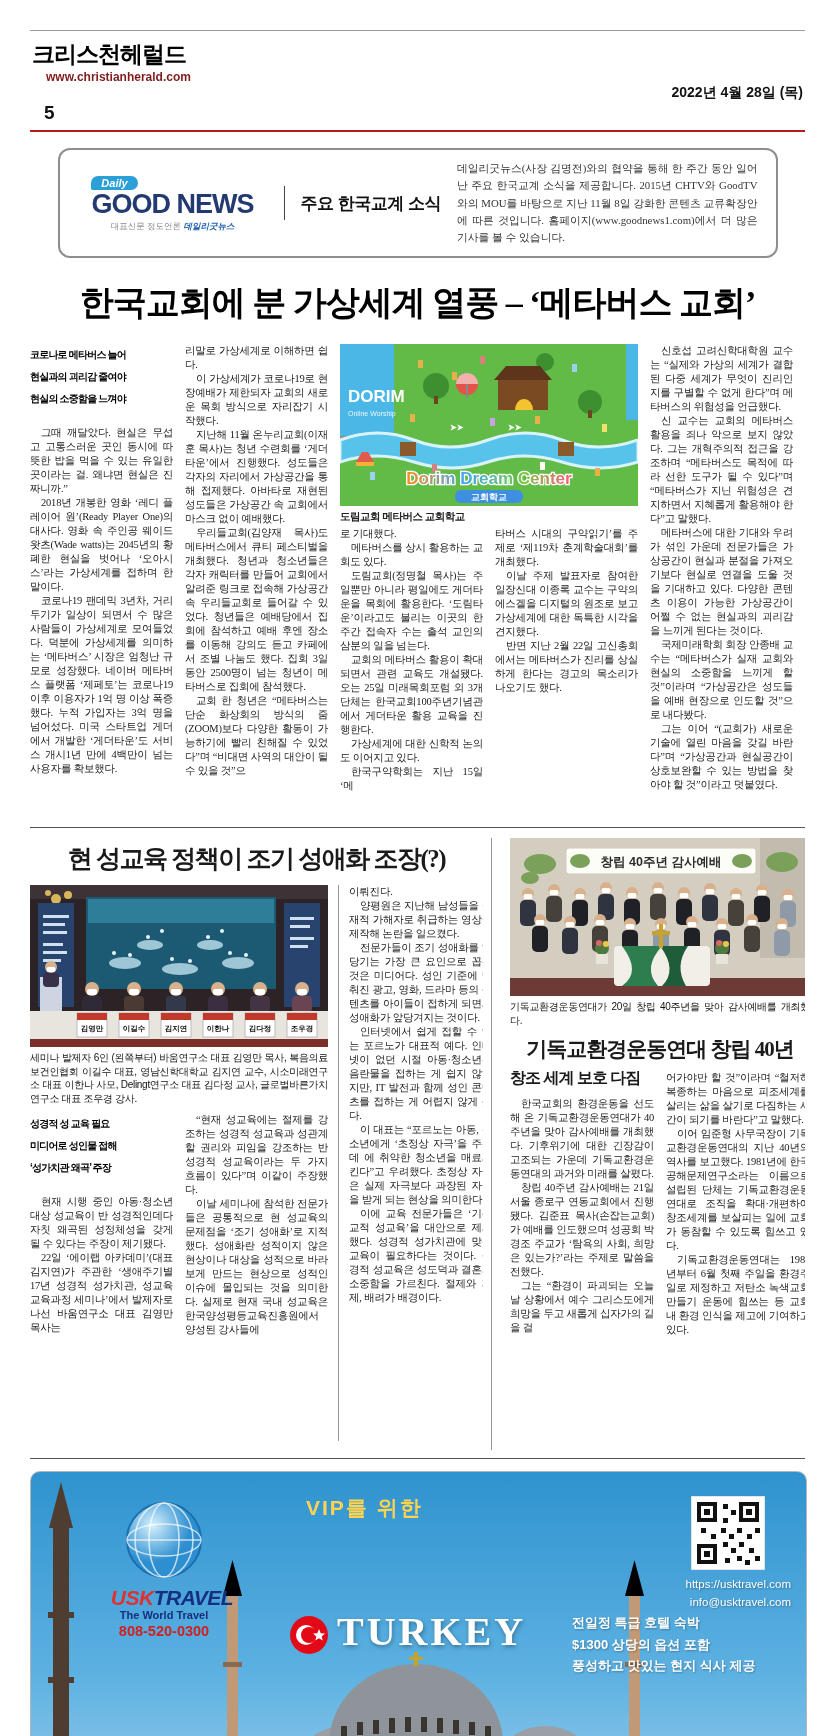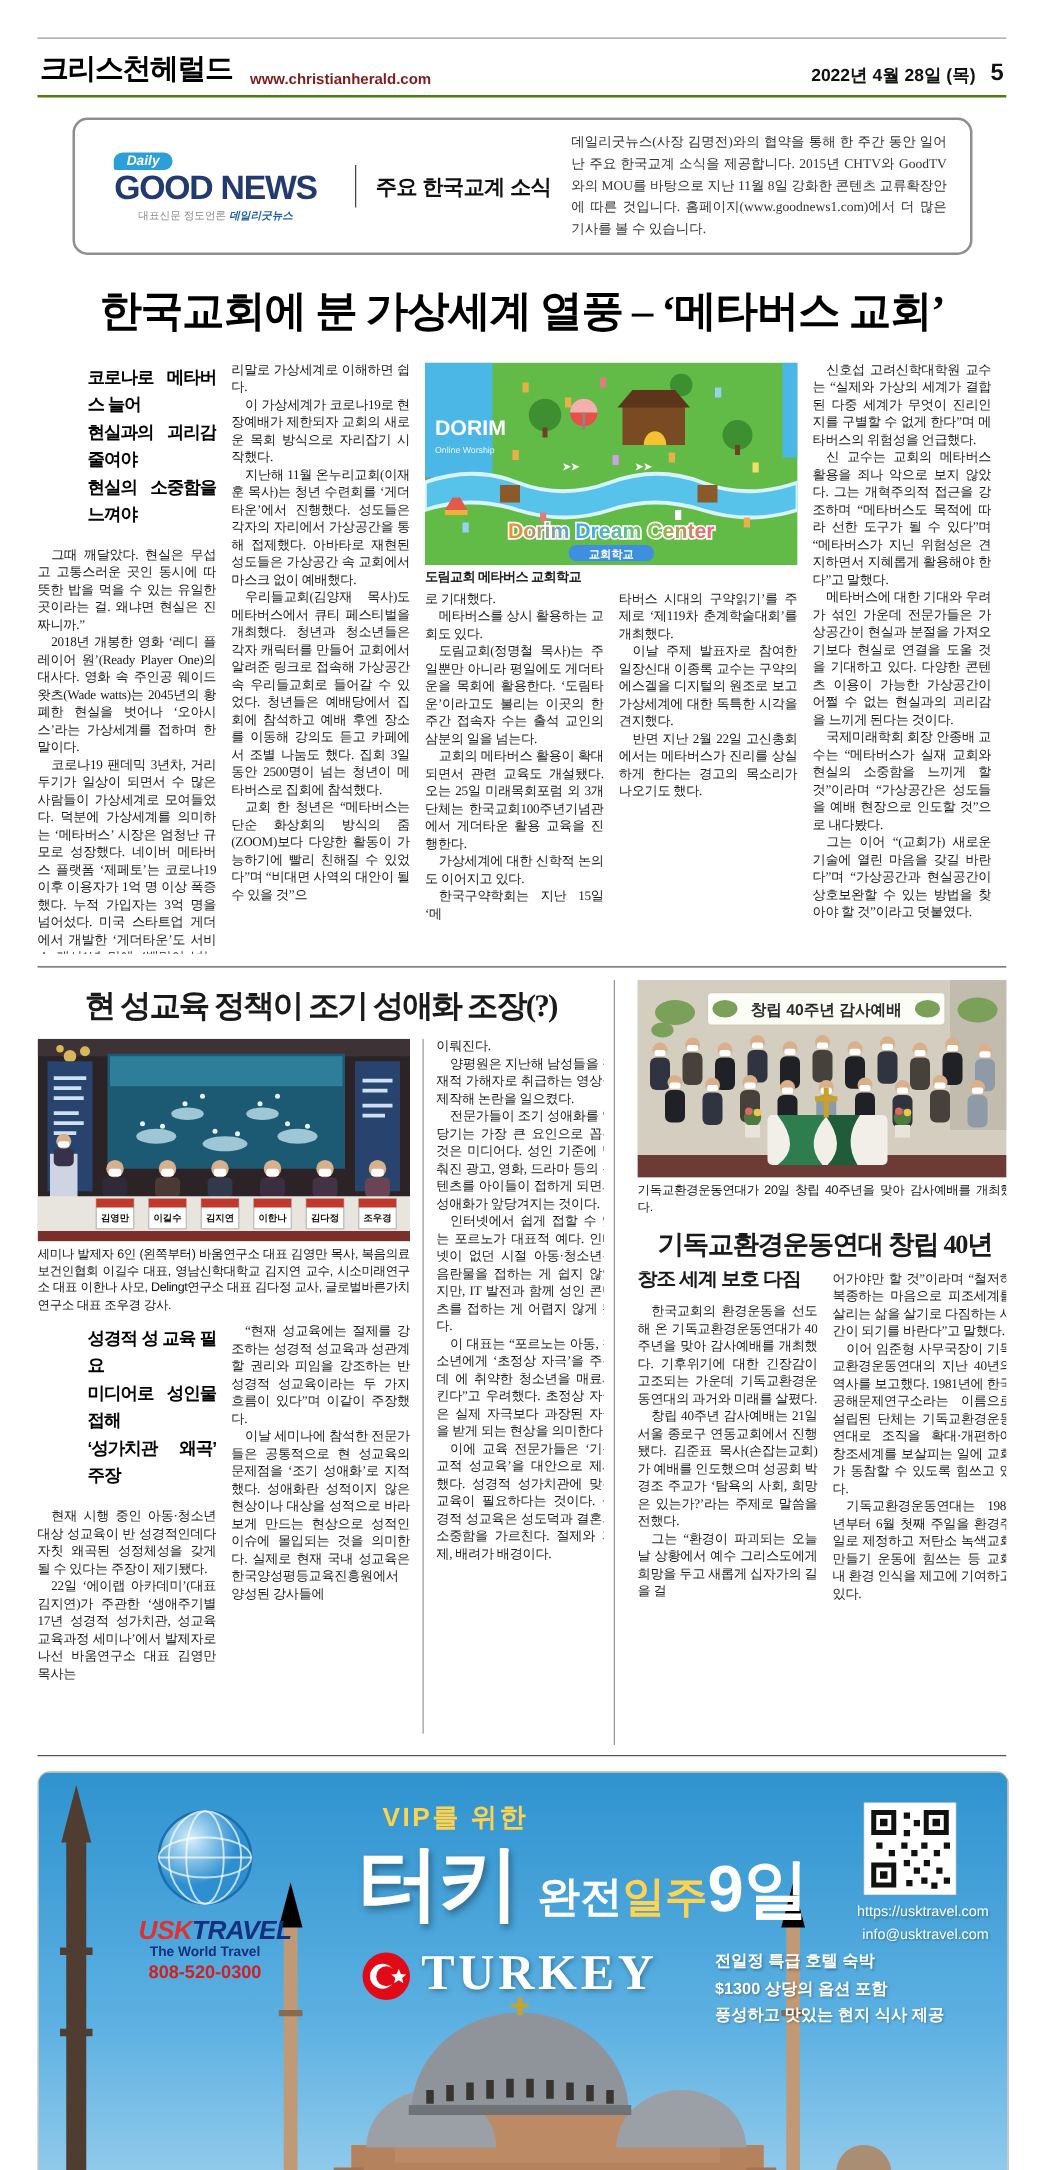--- a/index.html
+++ b/index.html
@@ -1,22 +1,22 @@
 <!DOCTYPE html>
 <html><head>
 <meta charset="utf-8">
 <style>
   html,body{margin:0;padding:0;background:#e9e9e9;}
   .page{position:relative;width:835px;height:1736px;margin:0 auto;background:#fff;
         font-family:"Liberation Serif","DejaVu Serif",serif;color:#1a1a1a;overflow:hidden;}
   .inner{width:775px;margin:0 auto;}
   
-  .masthead{margin-top:30px;border-top:1px solid #9a9a9a;border-bottom:2px solid #4d7c0f;
-            padding:8px 2px 6px;display:flex;align-items:flex-end;
-            font-family:"Liberation Sans","DejaVu Sans",sans-serif;}
+  .masthead{margin-top:30px;border-top:1px solid #9a9a9a;border-bottom:2px solid #b91c1c;
+            padding:8px 2px 6px;display:flex;align-items:flex-start;
+            font-family:"Liberation Sans","DejaVu Sans",sans-serif;flex-direction:column;}
   .mast-title{font-size:23px;font-weight:900;letter-spacing:-1px;color:#000;}
   .mast-url{font-size:12px;font-weight:bold;color:#7f1d1d;margin-left:14px;}
   .mast-right{margin-left:auto;font-size:14px;font-weight:bold;color:#111;}
   .mast-page{font-size:19px;font-weight:bold;margin-left:12px;}
   
   .gnbox{margin:16px auto 0;width:680px;border:2px solid #8e8e8e;border-radius:12px;
          display:flex;align-items:center;padding:10px 18px;gap:16px;
          font-family:"Liberation Sans","DejaVu Sans",sans-serif;}
   .gn-logo{width:190px;text-align:center;position:relative;flex:none;}
   .gn-daily{display:inline-block;background:#2b9fd8;color:#fff;font-style:italic;font-weight:bold;
@@ -33,21 +33,21 @@
   .hl-main{font-size:34px;font-weight:bold;text-align:center;letter-spacing:-1px;
            margin:22px 0 18px;color:#000;}
   .cols{display:flex;gap:12px;height:473px;overflow:hidden;}
   .col{width:143px;flex:none;font-size:10.5px;line-height:14px;text-align:justify;
        letter-spacing:-0.2px;overflow:hidden;}
   .col p{margin:0;text-indent:11px;}
   .cont p:first-child{text-indent:0;}
   .mid{width:298px;flex:none;}
   .mid-cols{display:flex;gap:12px;height:282px;overflow:hidden;margin-top:4px;}
   .subhead{font-family:"Liberation Sans","DejaVu Sans",sans-serif;font-weight:bold;
-           font-size:14px;line-height:22px;letter-spacing:-0.8px;color:#000;margin-bottom:16px;margin-left:40px;}
+           font-size:10px;line-height:22px;letter-spacing:-0.8px;color:#000;margin-bottom:16px;}
   .caption{font-size:10.5px;font-weight:bold;line-height:13px;color:#222;margin-top:4px;
            font-family:"Liberation Sans","DejaVu Sans",sans-serif;letter-spacing:-0.5px;}
   .photo{display:block;background:#ddd;}
   
   .hrule{border:none;border-top:1px solid #555;margin:10px 0;}
   
   .bottom{display:flex;height:612px;overflow:hidden;}
   .sexed{width:453px;flex:none;}
   .hl-2{font-size:25px;font-weight:bold;text-align:center;letter-spacing:-1.5px;margin:4px 0 10px;}
   .sexed-body{display:flex;gap:10px;height:556px;overflow:hidden;}
@@ -569,26 +569,20 @@
               <ellipse cx="42" cy="42" rx="37" ry="16"></ellipse>
         </g>
       </svg>
       <div class="ad-brand"><span class="usk">USK</span><span class="trv">TRAVEL</span></div>
       <div class="ad-tag">The World Travel</div>
       <div class="ad-phone">808-520-0300</div>
     </div>
 
     <div class="ad-el ad-vip">VIP를 위한</div>
 
-    <div class="ad-el ad-title">
-      <span class="t-kr">터키</span>
-      <span class="t-p0">완전</span>
-      <span class="t-p1">일주</span>
-      <span class="t-p2">9일</span>
-    </div>
 
     <div class="ad-el ad-country">
       <svg width="40" height="40" viewBox="0 0 40 40">
         <circle cx="20" cy="20" r="19" fill="#e30a17"></circle>
         <circle cx="17" cy="20" r="10" fill="#fff"></circle>
             <circle cx="20" cy="20" r="8" fill="#e30a17"></circle>
         <polygon points="30,14 31.7,18.2 36,18.6 32.7,21.4 33.7,25.6 30,23.2 26.3,25.6 27.3,21.4 24,18.6 28.3,18.2" fill="#fff"></polygon>
       </svg>
       <span class="t-country">TURKEY</span>
     </div>

